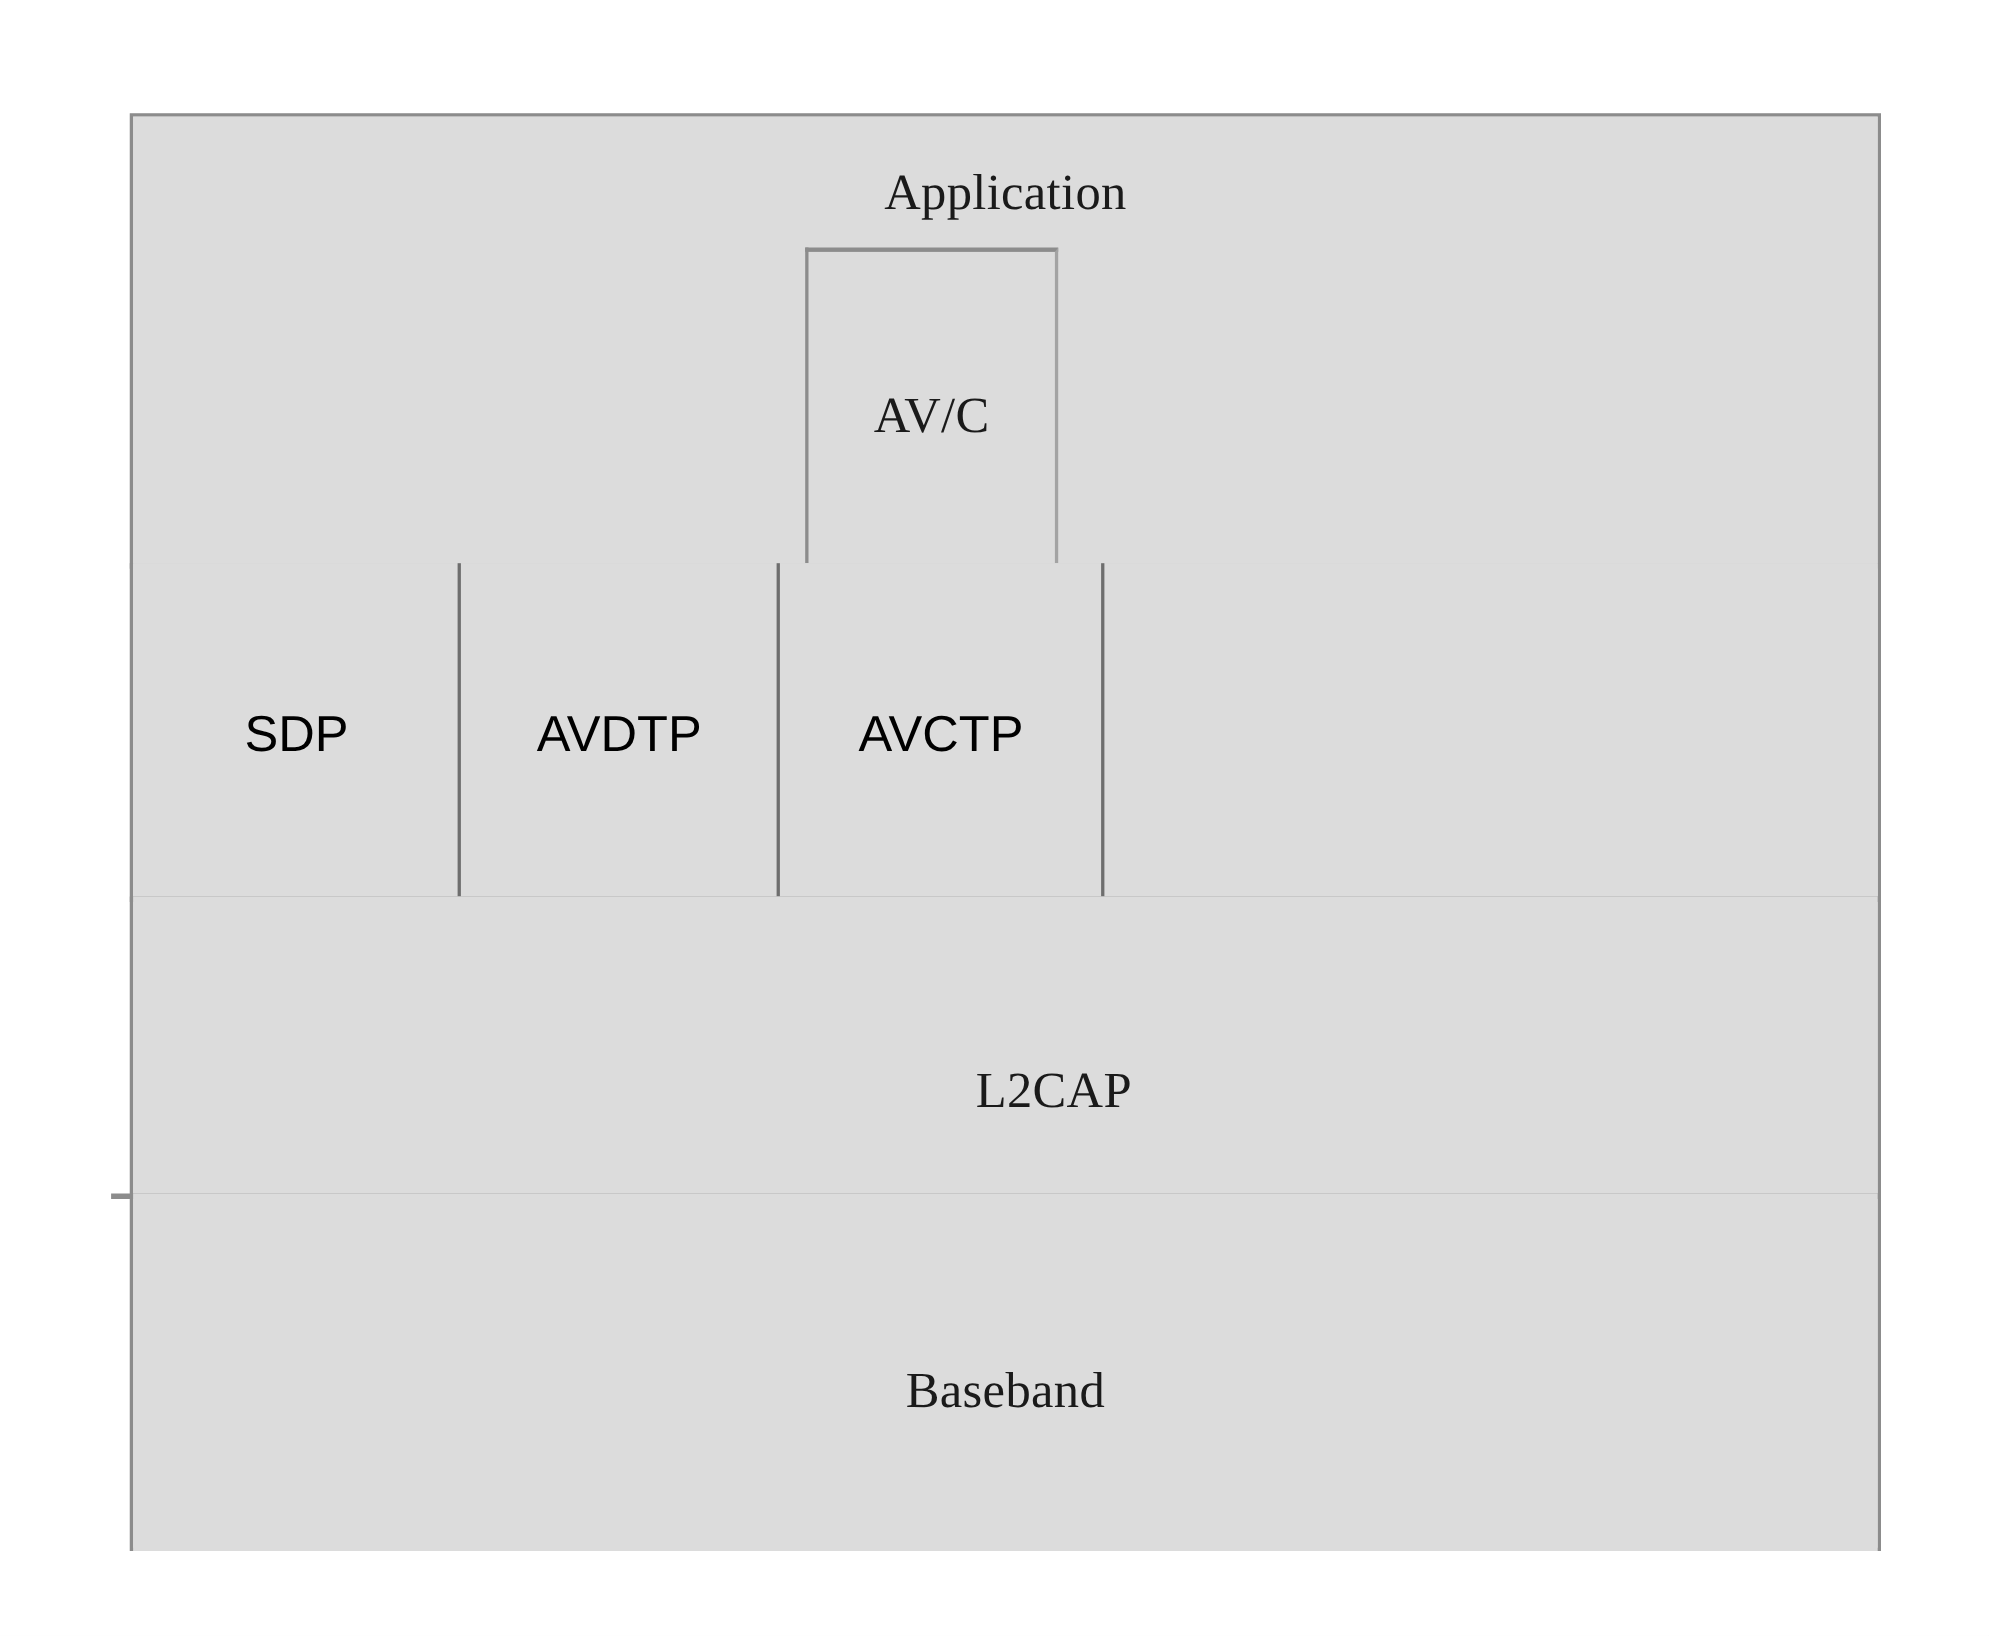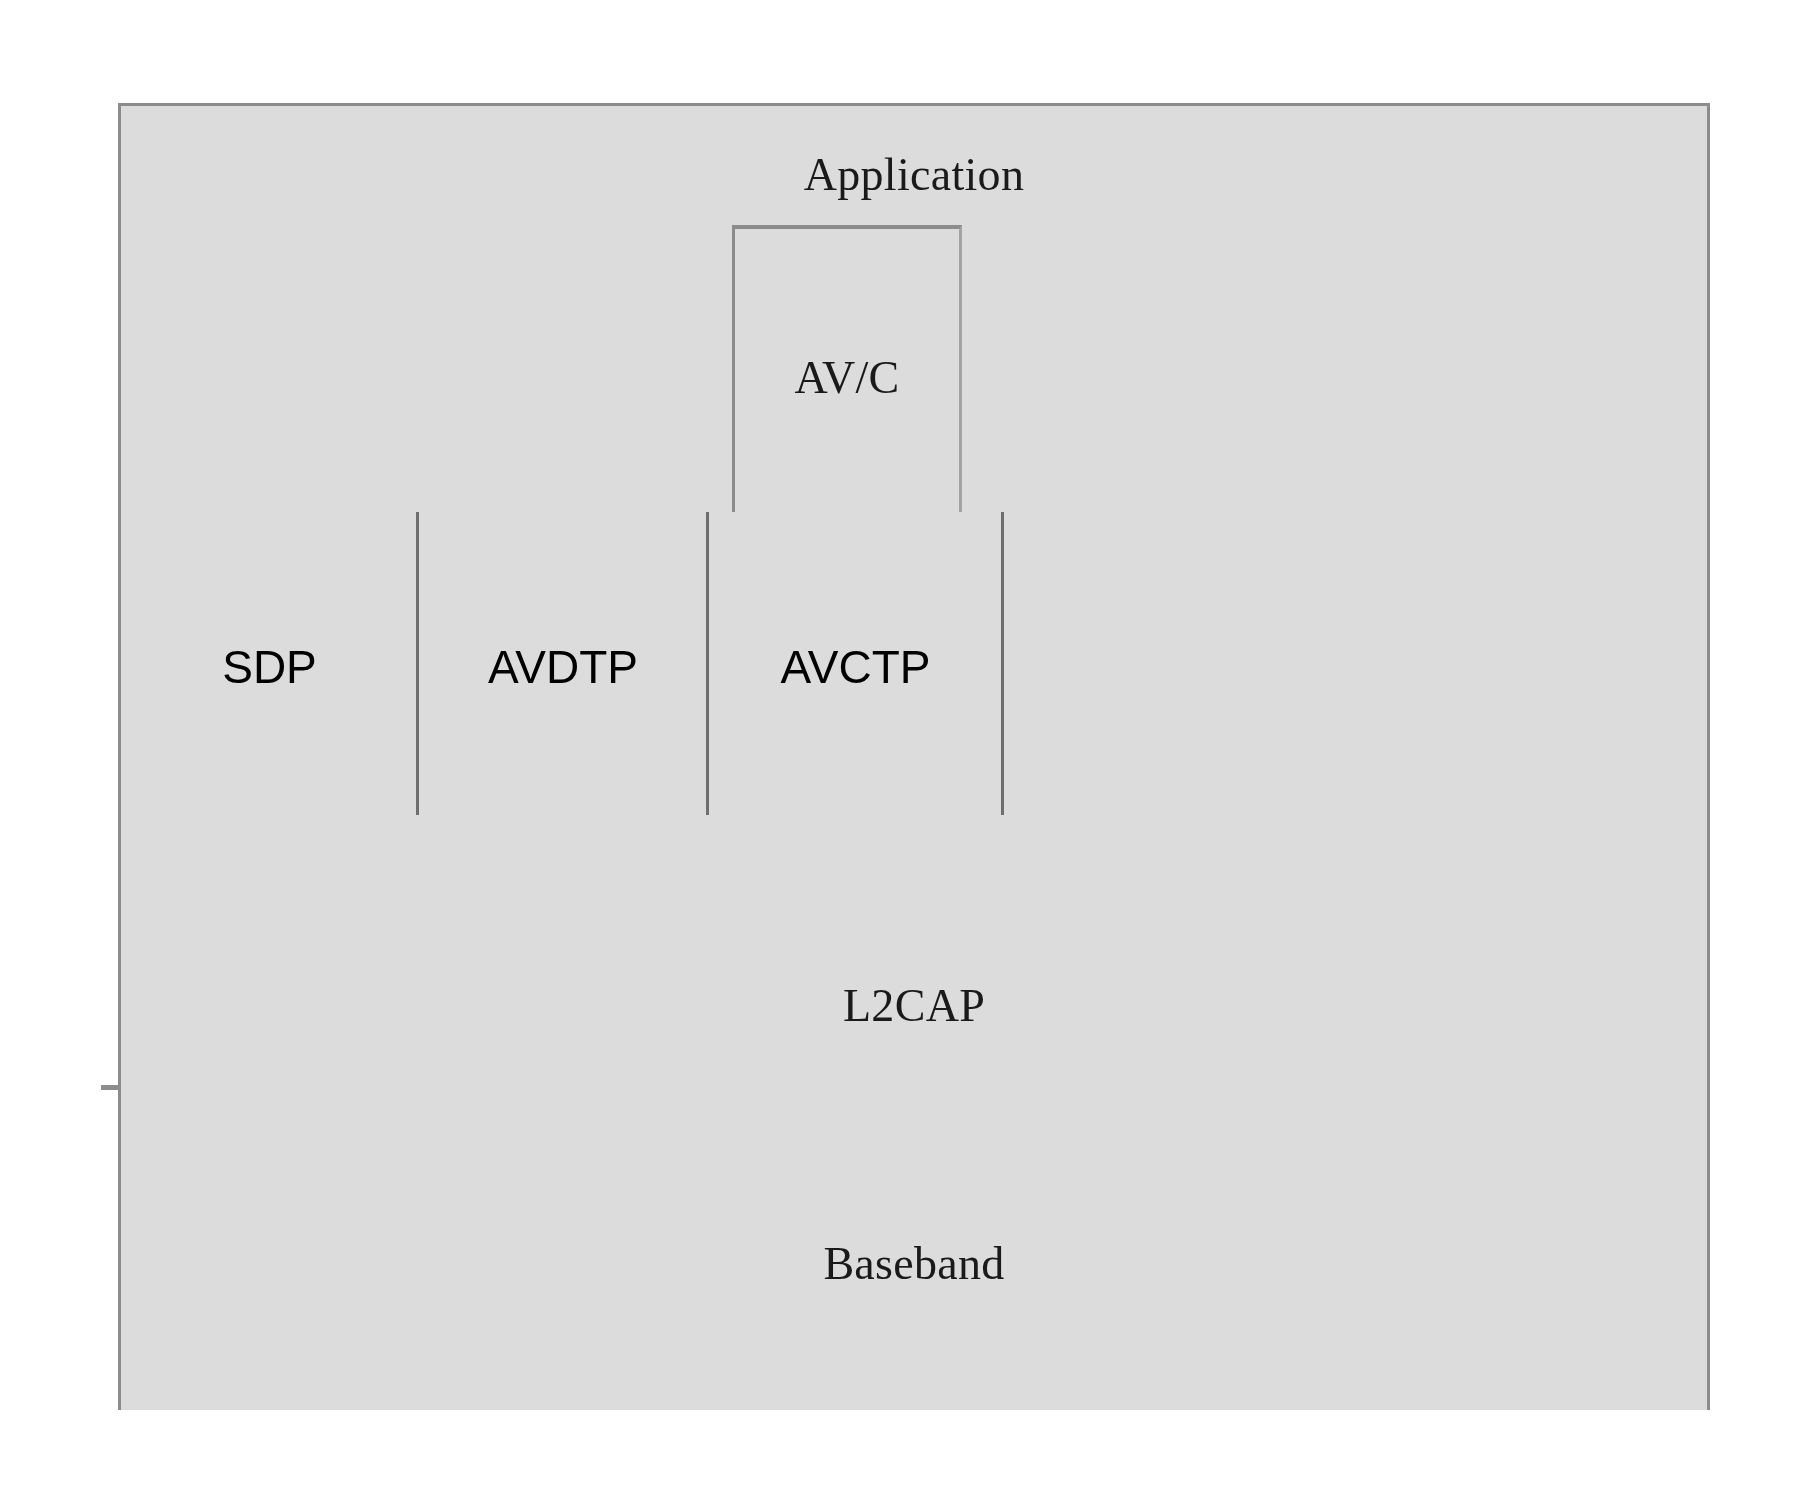--- a/index.html
+++ b/index.html
@@ -137,21 +137,22 @@
     background: #6e6e6e;
   }
 
   
   #layer-l2cap {
     top: 709px;
     width: 100%;
     height: 270px;
   }
   #layer-l2cap .layer-label {
-    top: 164px;
+    top: 149px;
+    margin-left: 44px;
   }
 
   
   #layer-baseband {
     top: 979px;
     width: 100%;
     height: 325px;
   }
   #layer-baseband .layer-label {
     top: 152px;

